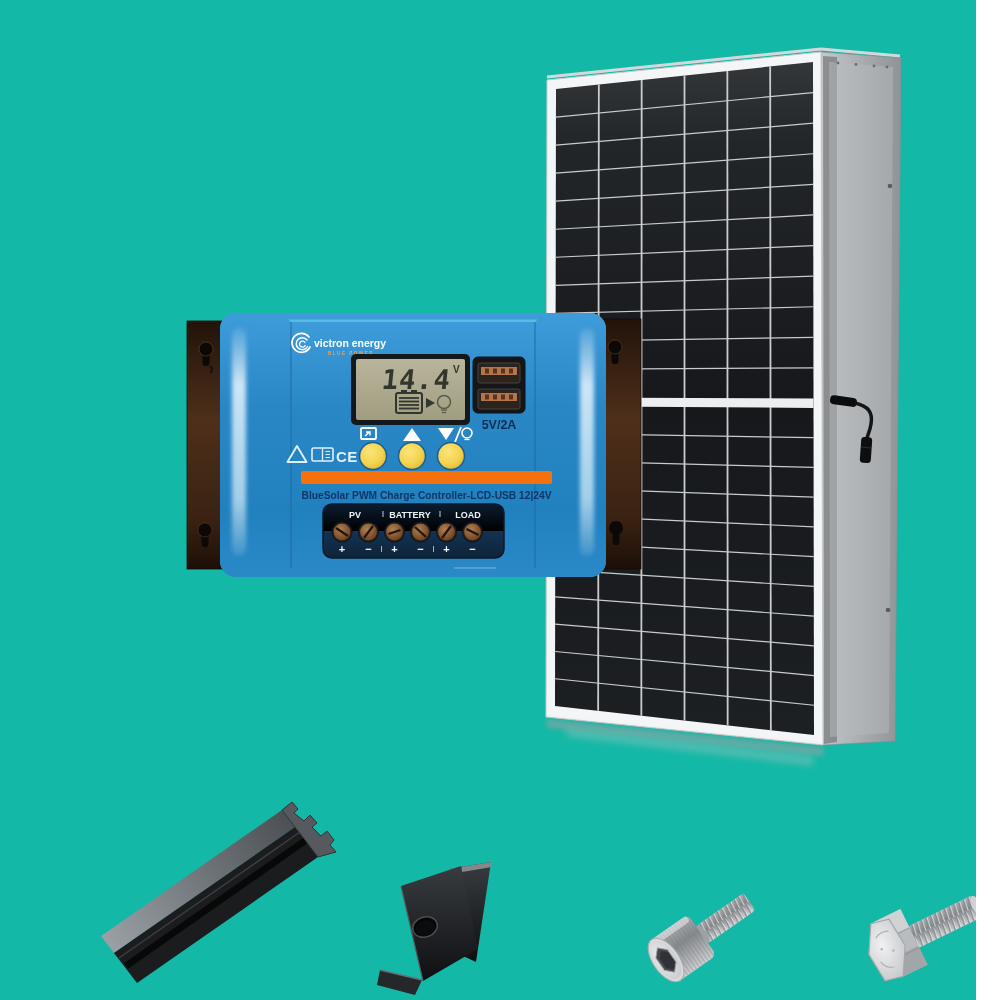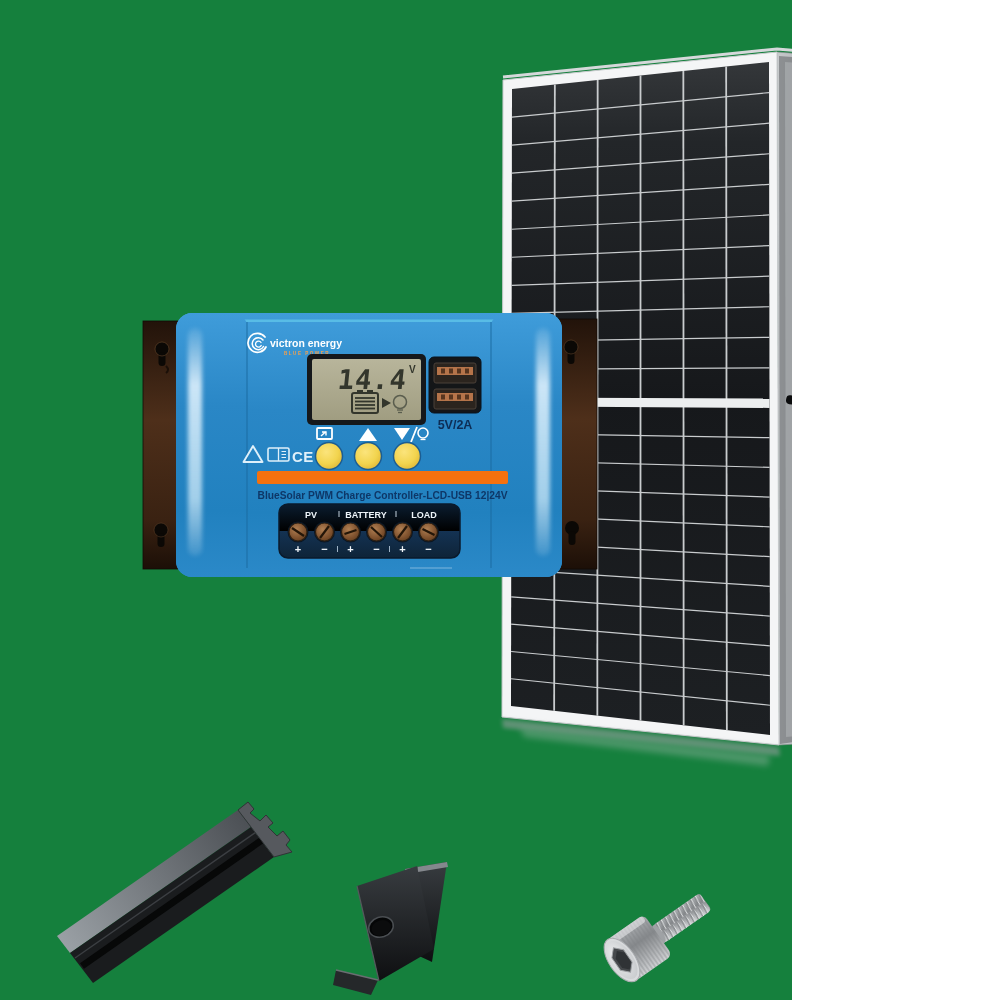--- a/index.html
+++ b/index.html
@@ -1,17 +1,17 @@
 <!DOCTYPE html>
 <html><head>
 <meta charset="utf-8">
 <style>
   html,body{margin:0;padding:0;background:#ffffff;}
-  .stage{position:relative;width:792px;height:1000px;background:#15803d;overflow:hidden;
-         font-family:"Liberation Sans", sans-serif;}
+  .stage{position:relative;width:932px;height:1000px;background:#14b8a6;overflow:hidden;
+         font-family:"Liberation Sans", sans-serif;padding-left:44px;}
   svg text{font-family:"Liberation Sans", sans-serif;}
   .seg{font-family:"DejaVu Sans Mono", monospace;}
 </style>
 </head>
 <body>
 
 <div class="stage">
 <svg width="1000" height="1000" viewBox="0 0 1000 1000">
   <defs>
     <linearGradient id="cellGrad" x1="0" y1="0" x2="0" y2="1">

